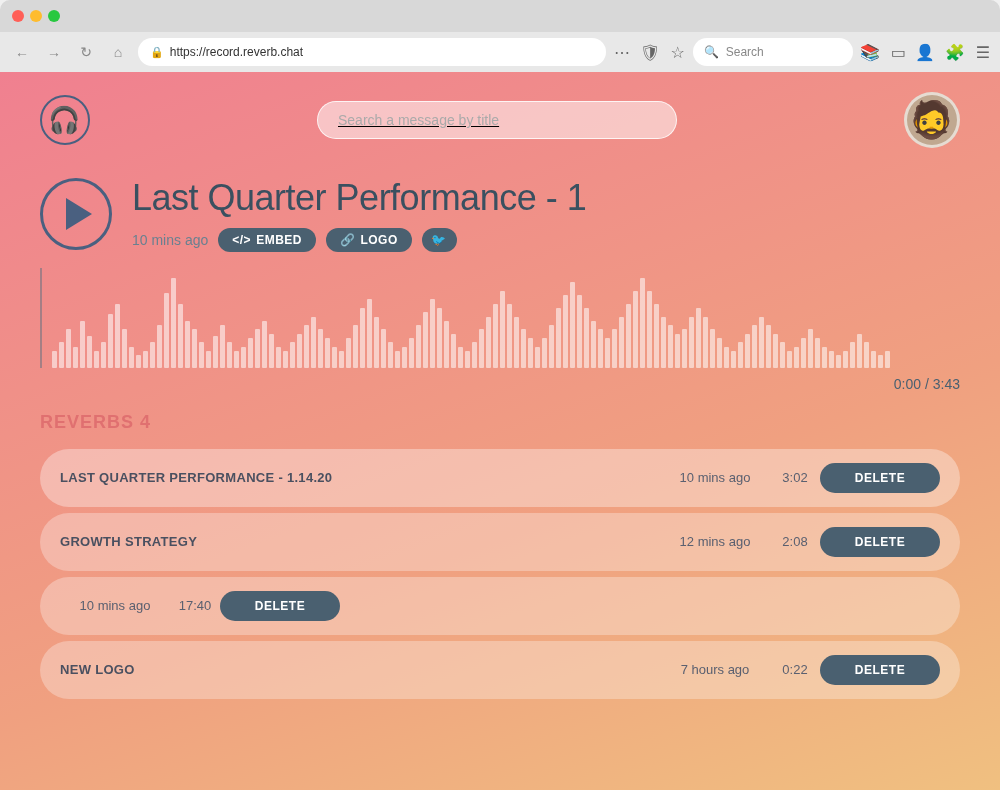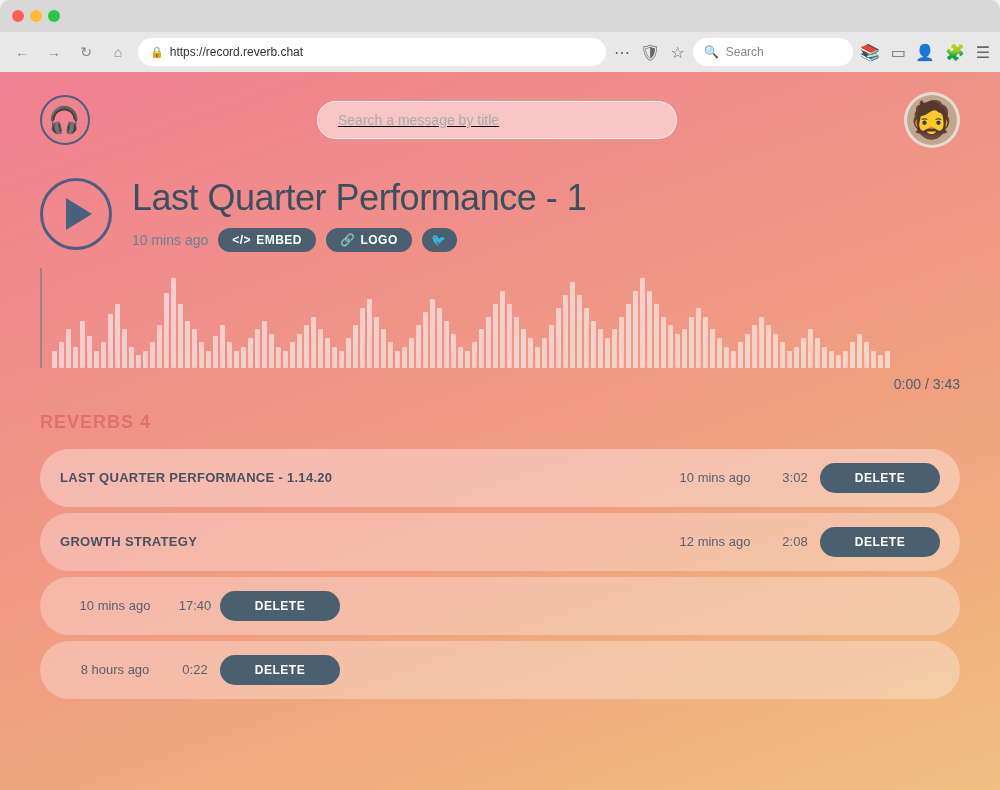--- a/index.html
+++ b/index.html
@@ -593,20 +593,21 @@
     <span class="reverb-time">12 mins ago</span>
     <span class="reverb-duration">2:08</span>
     <button class="delete-btn">DELETE</button>
   </div>
         <div class="reverb-item">
     <span class="reverb-time">10 mins ago</span>
     <span class="reverb-duration">17:40</span>
     <button class="delete-btn">DELETE</button>
   </div>
         <div class="reverb-item">
-    <span class="reverb-time">8 hours ago</span>
+    <span class="reverb-name">NEW LOGO</span>
+    <span class="reverb-time">7 hours ago</span>
     <span class="reverb-duration">0:22</span>
     <button class="delete-btn">DELETE</button>
   </div>
       </div>
   </div>
 
 </div>
 
 </body></html>

